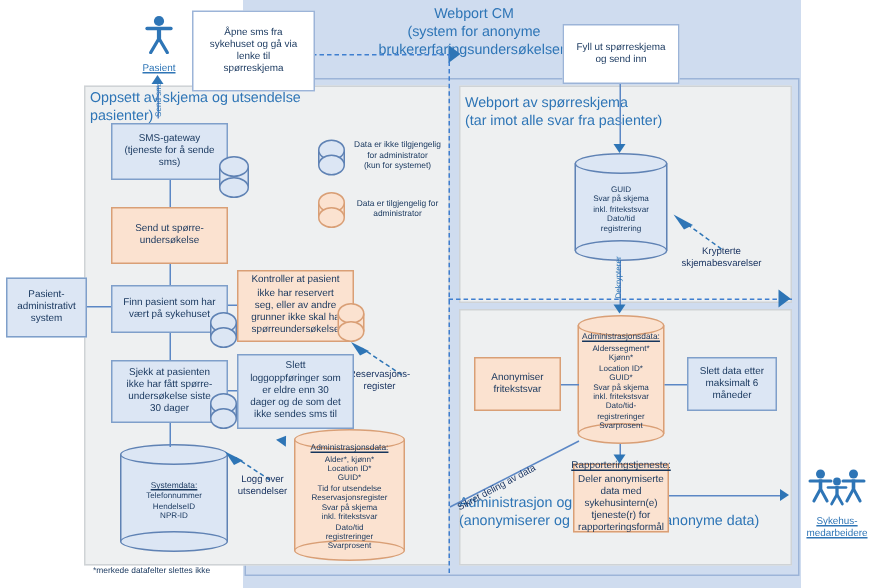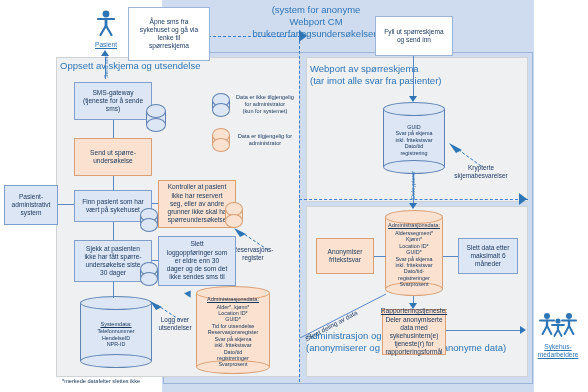--- a/index.html
+++ b/index.html
@@ -132,27 +132,28 @@
   <div class="band-left"></div>
   <div class="band-blue"></div>
   <div class="band-right"></div>
   <div class="sys-box"></div>
 
   <div class="lane lane-setup"></div>
   <div class="lane lane-receive"></div>
   <div class="lane lane-admin"></div>
 
   <div style="position:absolute;left:236px;top:4px;width:160px;text-align:center;font-size:9.5px;line-height:12px;color:#2e75b6;">
+    <div>Webport CM</div>
     <div>(system for anonyme</div>
-    <div>Webport CM</div>
     <div>brukererfaringsundersøkelser)</div>
   </div>
 
   <div class="lane-title t-setup">
     <div>Oppsett av skjema og utsendelse</div>
+    <div>pasienter)</div>
   </div>
   <div class="lane-title t-receive">
     <div>Webport av spørreskjema</div>
     <div>(tar imot alle svar fra pasienter)</div>
   </div>
   <div class="lane-title t-admin">
     <div>Administrasjon og rapportering</div>
     <div>(anonymiserer og rapporterer ut anonyme data)</div>
   </div>
 

